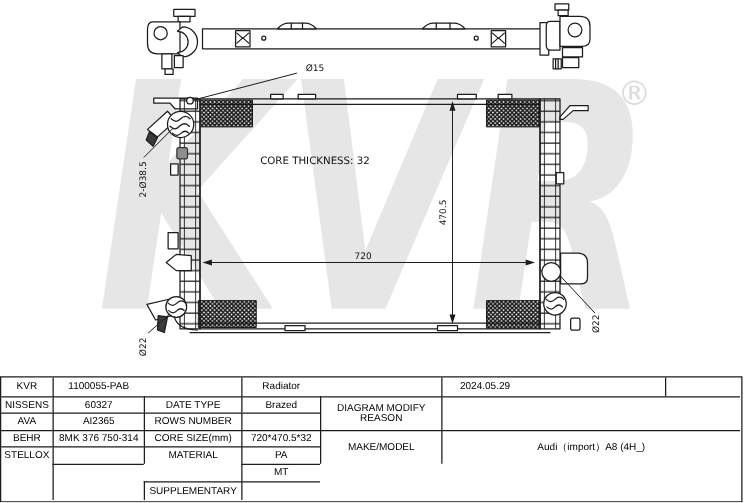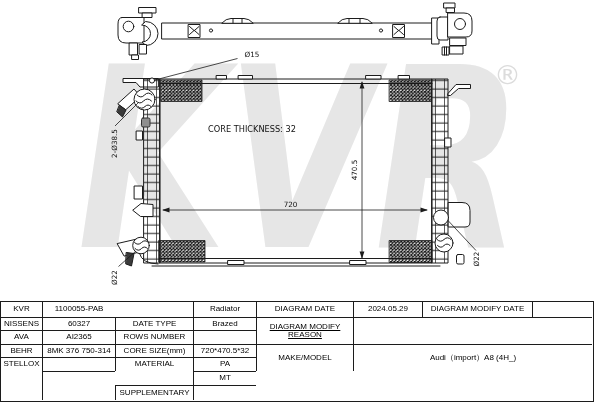--- a/index.html
+++ b/index.html
@@ -14,21 +14,21 @@
     display:grid;
     grid-template-columns:41px 73px 78px 63px 97px 69px 110px 60px;
     grid-template-rows:15px 13px 14px 13px 14px 14px 15px;
   }
   .cell {
     border-left:1px solid #1c1c1c; border-top:1px solid #1c1c1c;
     display:flex; align-items:center; justify-content:center;
     text-align:center; font-size:8px; line-height:1.1; color:#000;
     overflow:hidden; white-space:nowrap; box-sizing:border-box;
   }
-  .cell.wrap { white-space:normal; line-height:1.05; padding:0 6px;text-decoration:underline; }
+  .cell.wrap { white-space:normal; line-height:1.05; padding:0 6px; }
   .nl { border-left:none; }
   .nt { border-top:none; }
   .dim-text { font-family:"DejaVu Sans", sans-serif; font-size:7.2px; fill:#111; }
   .note-text { font-family:"DejaVu Sans", sans-serif; font-size:8.2px; fill:#111; }
 </style>
 </head>
 <body>
 
 <div class="stage">
 
@@ -163,23 +163,21 @@
       <text class="dim-text" x="117" y="277.5" text-anchor="middle" transform="rotate(-90 117 277.5)">Ø22</text>
       <text class="dim-text" x="479" y="259" text-anchor="middle" transform="rotate(-90 479 259)">Ø22</text>
     </g>
   </svg>
 
   <div class="spec-table">
 
     <div class="cell nt nl" style="grid-area:1/1">KVR</div>
     <div class="cell nt" style="grid-area:1/2">1100055-PAB</div>
     <div class="cell nt" style="grid-area:1/4">Radiator</div>
-    <div class="cell nt" style="grid-area:1/5">DIAGRAM DATE</div>
     <div class="cell nt" style="grid-area:1/6">2024.05.29</div>
-    <div class="cell nt" style="grid-area:1/7">DIAGRAM MODIFY DATE</div>
     <div class="cell nt" style="grid-area:1/8"></div>
 
     <div class="cell nl" style="grid-area:2/1">NISSENS</div>
     <div class="cell" style="grid-area:2/2">60327</div>
     <div class="cell" style="grid-area:2/3">DATE TYPE</div>
     <div class="cell" style="grid-area:2/4">Brazed</div>
     <div class="cell wrap" style="grid-area:2/5/4/6">DIAGRAM MODIFY REASON</div>
     <div class="cell" style="grid-area:2/6/4/9"></div>
 
     <div class="cell nl" style="grid-area:3/1">AVA</div>

